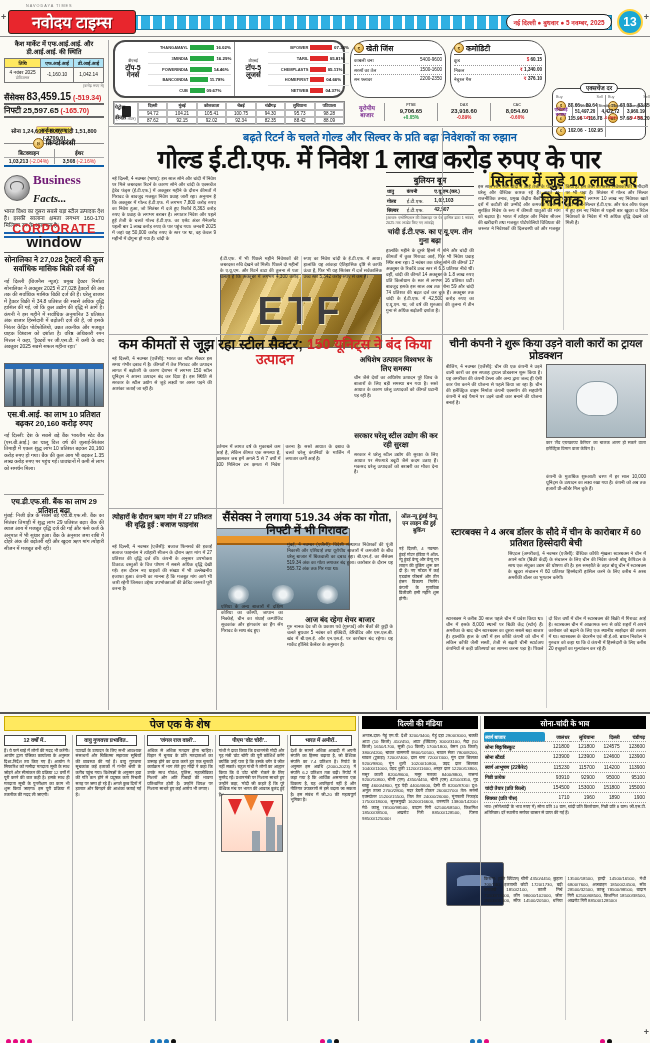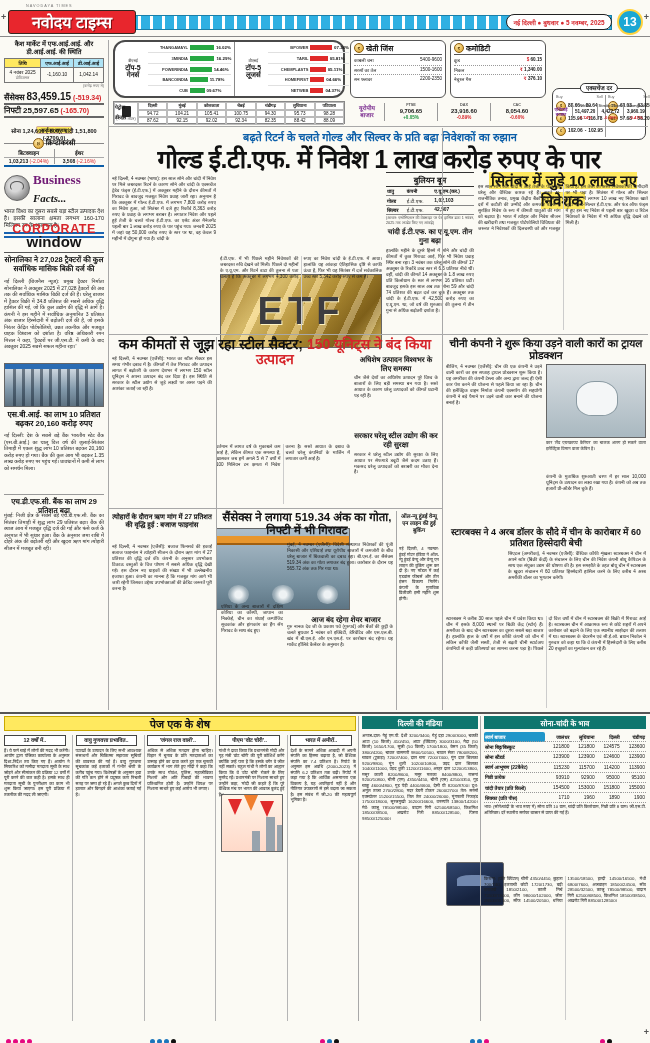--- a/index.html
+++ b/index.html
@@ -35,21 +35,21 @@
   .mhalf{flex:1;display:flex;align-items:center;padding:2px 3px}
   .mlabel{width:30px;text-align:center;line-height:1.1}
   .mrows{flex:1}
   .mrow{display:flex;align-items:center;height:9.8px;border-bottom:0.5px solid #e0e0e0}
   .mname{width:40px;font-size:4px;text-align:right;padding-right:2px;color:#333;font-weight:bold}
   .mbar{height:5px;display:inline-block}
   .mbar.g{background:#27a843}.mbar.l{background:#e02a2a}
   .mpct{font-size:4.4px;font-weight:bold;margin-left:2px}
   .fuelgrid{display:grid;grid-template-columns:24px repeat(7,1fr);border:1px solid #888;background:#fff}
   .fuelgrid span{border:0.4px solid #bbb;display:flex;align-items:center;justify-content:center}
-  .smallbox{border:1.5px solid #555;border-radius:6px;background:#fff;padding:2px 3px}
+  .smallbox{border:1.5px solid #555;border-radius:18px;background:#fff;padding:2px 3px}
   .sbtitle{display:flex;align-items:center;gap:2px;border-bottom:1px solid #555;padding-bottom:1px;margin-bottom:1px}
   .coin{width:8px;height:8px;border-radius:50%;background:radial-gradient(circle at 35% 30%,#ffe9a8,#d79a1e);border:0.8px solid #8a5c10;
         display:inline-flex;align-items:center;justify-content:center;font-size:4px;color:#5c3c05;font-weight:bold}
   .krow{display:flex;justify-content:space-between;font-size:4.6px;padding:1.3px 0;border-bottom:0.5px dotted #999}
   .exbox{border:1.5px solid #444;border-radius:7px;background:#fff;position:relative;padding:6px 3px 2px}
   .extitle{position:absolute;top:-6px;left:50%;transform:translateX(-50%);background:#fff;border:1px solid #333;border-radius:6px;
            padding:0 5px;font-size:6px;font-weight:bold;white-space:nowrap}
   .exrow{display:flex;align-items:center;gap:2px;font-size:4.8px;font-weight:bold;padding:1.2px 0}
   .ticker{text-align:center;line-height:1.15}
   
@@ -75,21 +75,21 @@
   .crashimg{background:linear-gradient(180deg,#fff4e8,#ffd9c9);position:relative;overflow:hidden}
   .crasharrow{position:absolute;width:0;height:0;border-left:7px solid transparent;border-right:7px solid transparent;border-top:16px solid #e02a2a}
   .bldg{position:absolute;bottom:0;background:#98a3ad}
   .carimg{background:linear-gradient(160deg,#31466e,#16233f 70%);position:relative;border-radius:2px}
   .carroof{position:absolute;left:18%;top:28%;width:64%;height:26%;background:#6f86ad;border-radius:40% 40% 0 0}
   .bfbrain{width:24px;height:24px;border-radius:50%;background:radial-gradient(circle at 40% 40%,#d8d8d8 30%,#8f8f8f 70%);
            border:1px solid #666;position:relative}
   .bfbrain:before{content:"";position:absolute;inset:5px 5px 9px 5px;border:1.6px solid #555;border-radius:50% 50% 40% 40%;border-bottom-color:transparent}
   .cw-line{border-top:2px solid #1a63b0;border-bottom:2px solid #1a63b0;height:2px}
   .bandyellow{background:#ffe95f;border:1px solid #c9a800;display:flex;align-items:center;justify-content:center;font-weight:bold;font-size:11px}
-  .tealbar{background:#0f766e;color:#fff;font-weight:bold;display:flex;align-items:center;justify-content:center}
+  .tealbar{background:#000000;color:#fff;font-weight:bold;display:flex;align-items:center;justify-content:center}
   .goldtab{width:100%;border-collapse:collapse}
   .goldtab td,.goldtab th{font-size:4.9px;padding:1.6px 1px;border-bottom:0.5px dotted #999;text-align:right}
   .goldtab .lab{text-align:left;font-weight:bold}
   .cols2{column-count:2;column-gap:5px;column-rule:0.5px solid #ccc}
   .cols5{column-count:5;column-gap:6px;column-rule:0.6px solid #b5b5b5}
   .contbox{border:1px solid #444;background:#fff;font-weight:bold;font-size:5.4px;text-align:center;padding:1px 2px;margin:0 4px 2px 0;break-inside:avoid}
   .dot{display:inline-block;width:5px;height:5px;border-radius:50%;margin-right:2px}
 </style>
 </head>
 <body>
@@ -491,21 +491,21 @@
   <div class="ab b ctr" style="left:221px;top:511px;width:172px;font-size:11.5px;line-height:1.15">सैंसेक्स ने लगाया 519.34 अंक का गोता, निफ्टी में भी गिरावट</div>
   <div class="ab photo crashimg" style="left:221px;top:542px;width:62px;height:58px">
     <div class="crasharrow" style="left:6px;top:4px"></div>
     <div class="crasharrow" style="left:22px;top:0px;border-top-color:#f07f2e"></div>
     <div class="crasharrow" style="left:38px;top:6px"></div>
     <div class="bldg" style="left:44px;width:9px;height:34px"></div>
     <div class="bldg" style="left:55px;width:6px;height:26px"></div>
     <div class="bldg" style="left:30px;width:8px;height:20px"></div>
   </div>
   <div class="ab news t45" style="left:287px;top:542px;width:106px;height:70px">मुंबई, 4 नवम्बर (एजैंसी): विदेशी संस्थागत निवेशकों की पूंजी निकासी और एशियाई तथा यूरोपीय बाजारों में कमजोरी के बीच घरेलू बाजार में बिकवाली का दबाव रहा। बी.एस.ई. का सैंसेक्स 519.34 अंक का गोता लगाकर बंद हुआ। कारोबार के दौरान यह 565.72 अंक तक गिर गया था।</div>
-  <div class="ab b ctr" style="left:293px;top:614px;width:106px;font-size:7.2px">आज बंद रहेगा शेयर बाजार</div>
+  <div class="ab b ctr" style="left:287px;top:614px;width:106px;font-size:7.2px">आज बंद रहेगा शेयर बाजार</div>
   <div class="ab news t45" style="left:287px;top:624px;width:106px;height:84px">गुरु नानक देव जी के प्रकाश पर्व (गुरुपर्व) और बैंकों की छुट्टी के चलते बुधवार 5 नवंबर को इक्विटी, डेरिवेटिव और एस.एल.बी. खंड में बी.एस.ई. और एन.एस.ई. पर कारोबार बंद रहेगा। यह मार्केट हॉलिडे कैलेंडर के अनुसार है।</div>
   <div class="ab news t45" style="left:221px;top:604px;width:62px;height:104px">एशिया के अन्य बाजारों में दक्षिण कोरिया का कॉस्पी, जापान का निक्केई, चीन का शंघाई कम्पोजिट सूचकांक और हांगकांग का हैंग सेंग गिरावट के साथ बंद हुए।</div>
 
   <div class="vr" style="left:396px;top:511px;height:199px"></div>
   <div class="ab b ctr" style="left:399px;top:513px;width:40px;font-size:5.6px;line-height:1.25">ऑल-न्यू हुंडई वेन्यू एन लाइन की हुई बुकिंग</div>
   <div class="ab news t4" style="left:399px;top:546px;width:40px;height:162px">नई दिल्ली, 4 नवम्बर: हुंडई मोटर इंडिया ने ऑल-न्यू हुंडई वेन्यू और वेन्यू एन लाइन की बुकिंग शुरू कर दी है। नए मॉडल में कई एडवांस फीचर्स और तीन इंजन विकल्प मिलेंगे। कंपनी के मुताबिक डिलीवरी इसी महीने शुरू होगी।</div>
 
   <div class="ab b ctr" style="left:446px;top:527px;width:200px;font-size:9px;line-height:1.2">स्टारबक्स ने 4 अरब डॉलर के सौदे में चीन के कारोबार में 60 प्रतिशत हिस्सेदारी बेची</div>
   <div class="ab photo carimg" style="left:446px;top:552px;width:58px;height:44px">
     <div class="carroof"></div>

